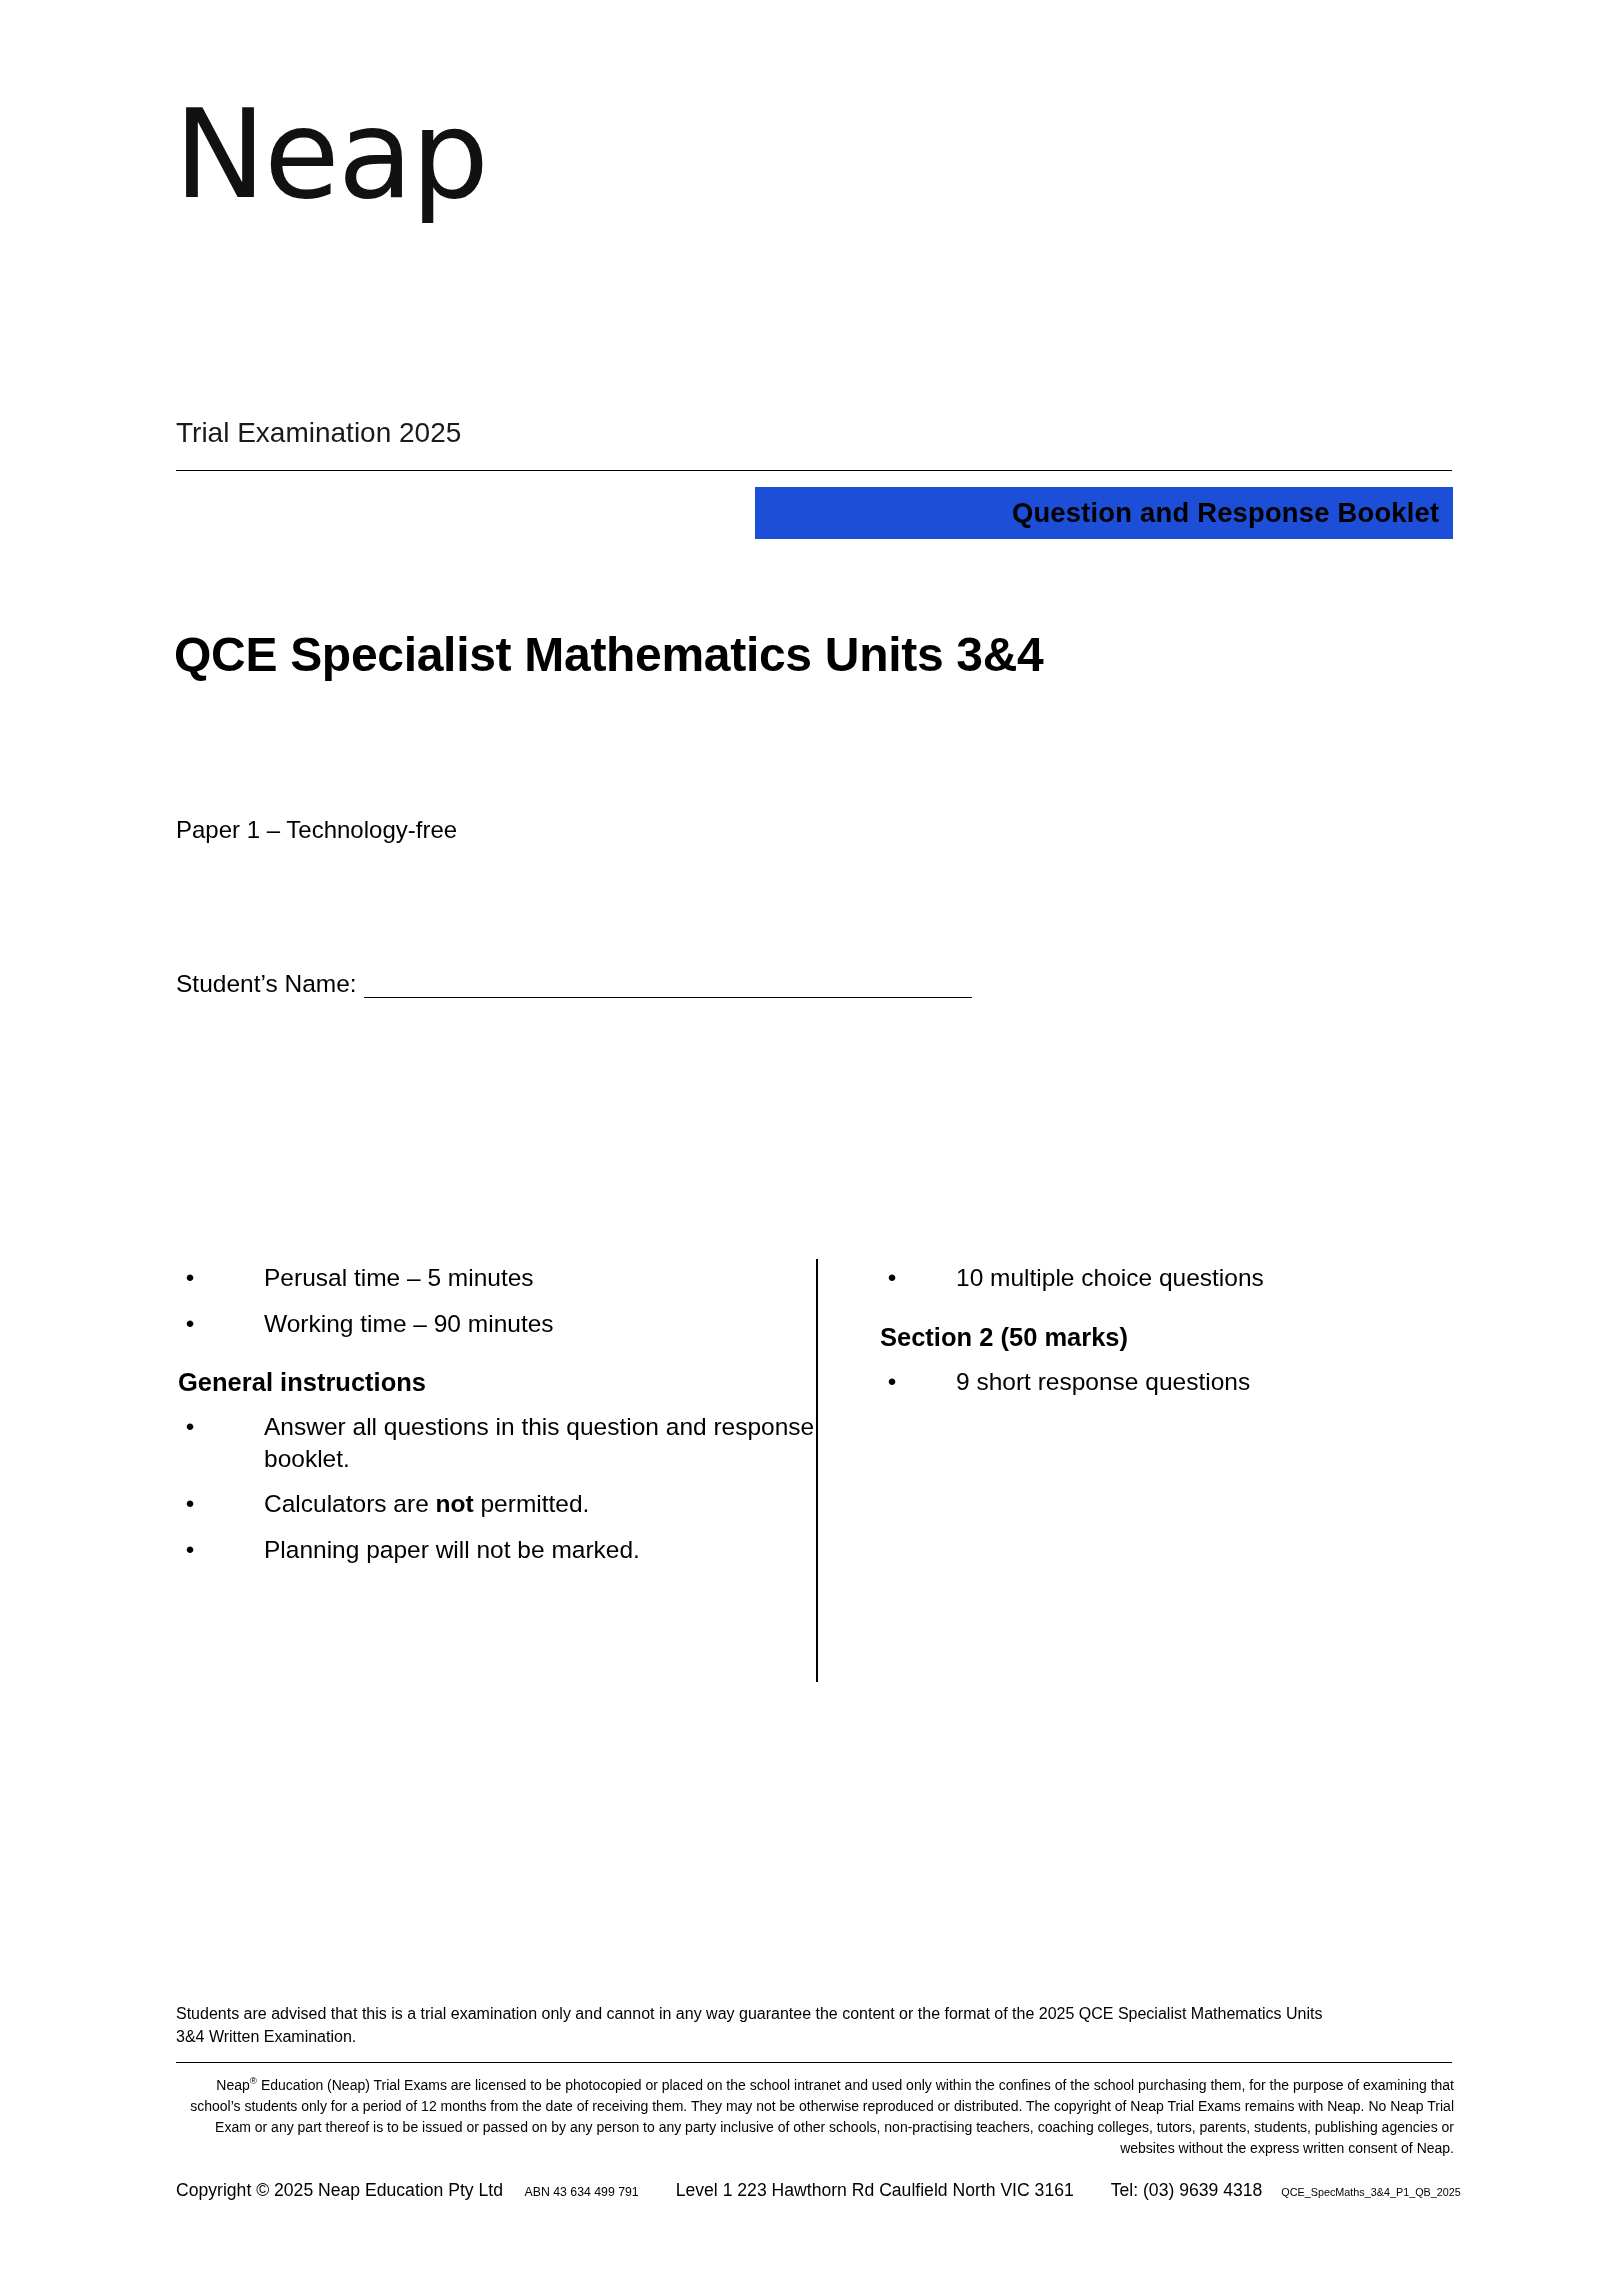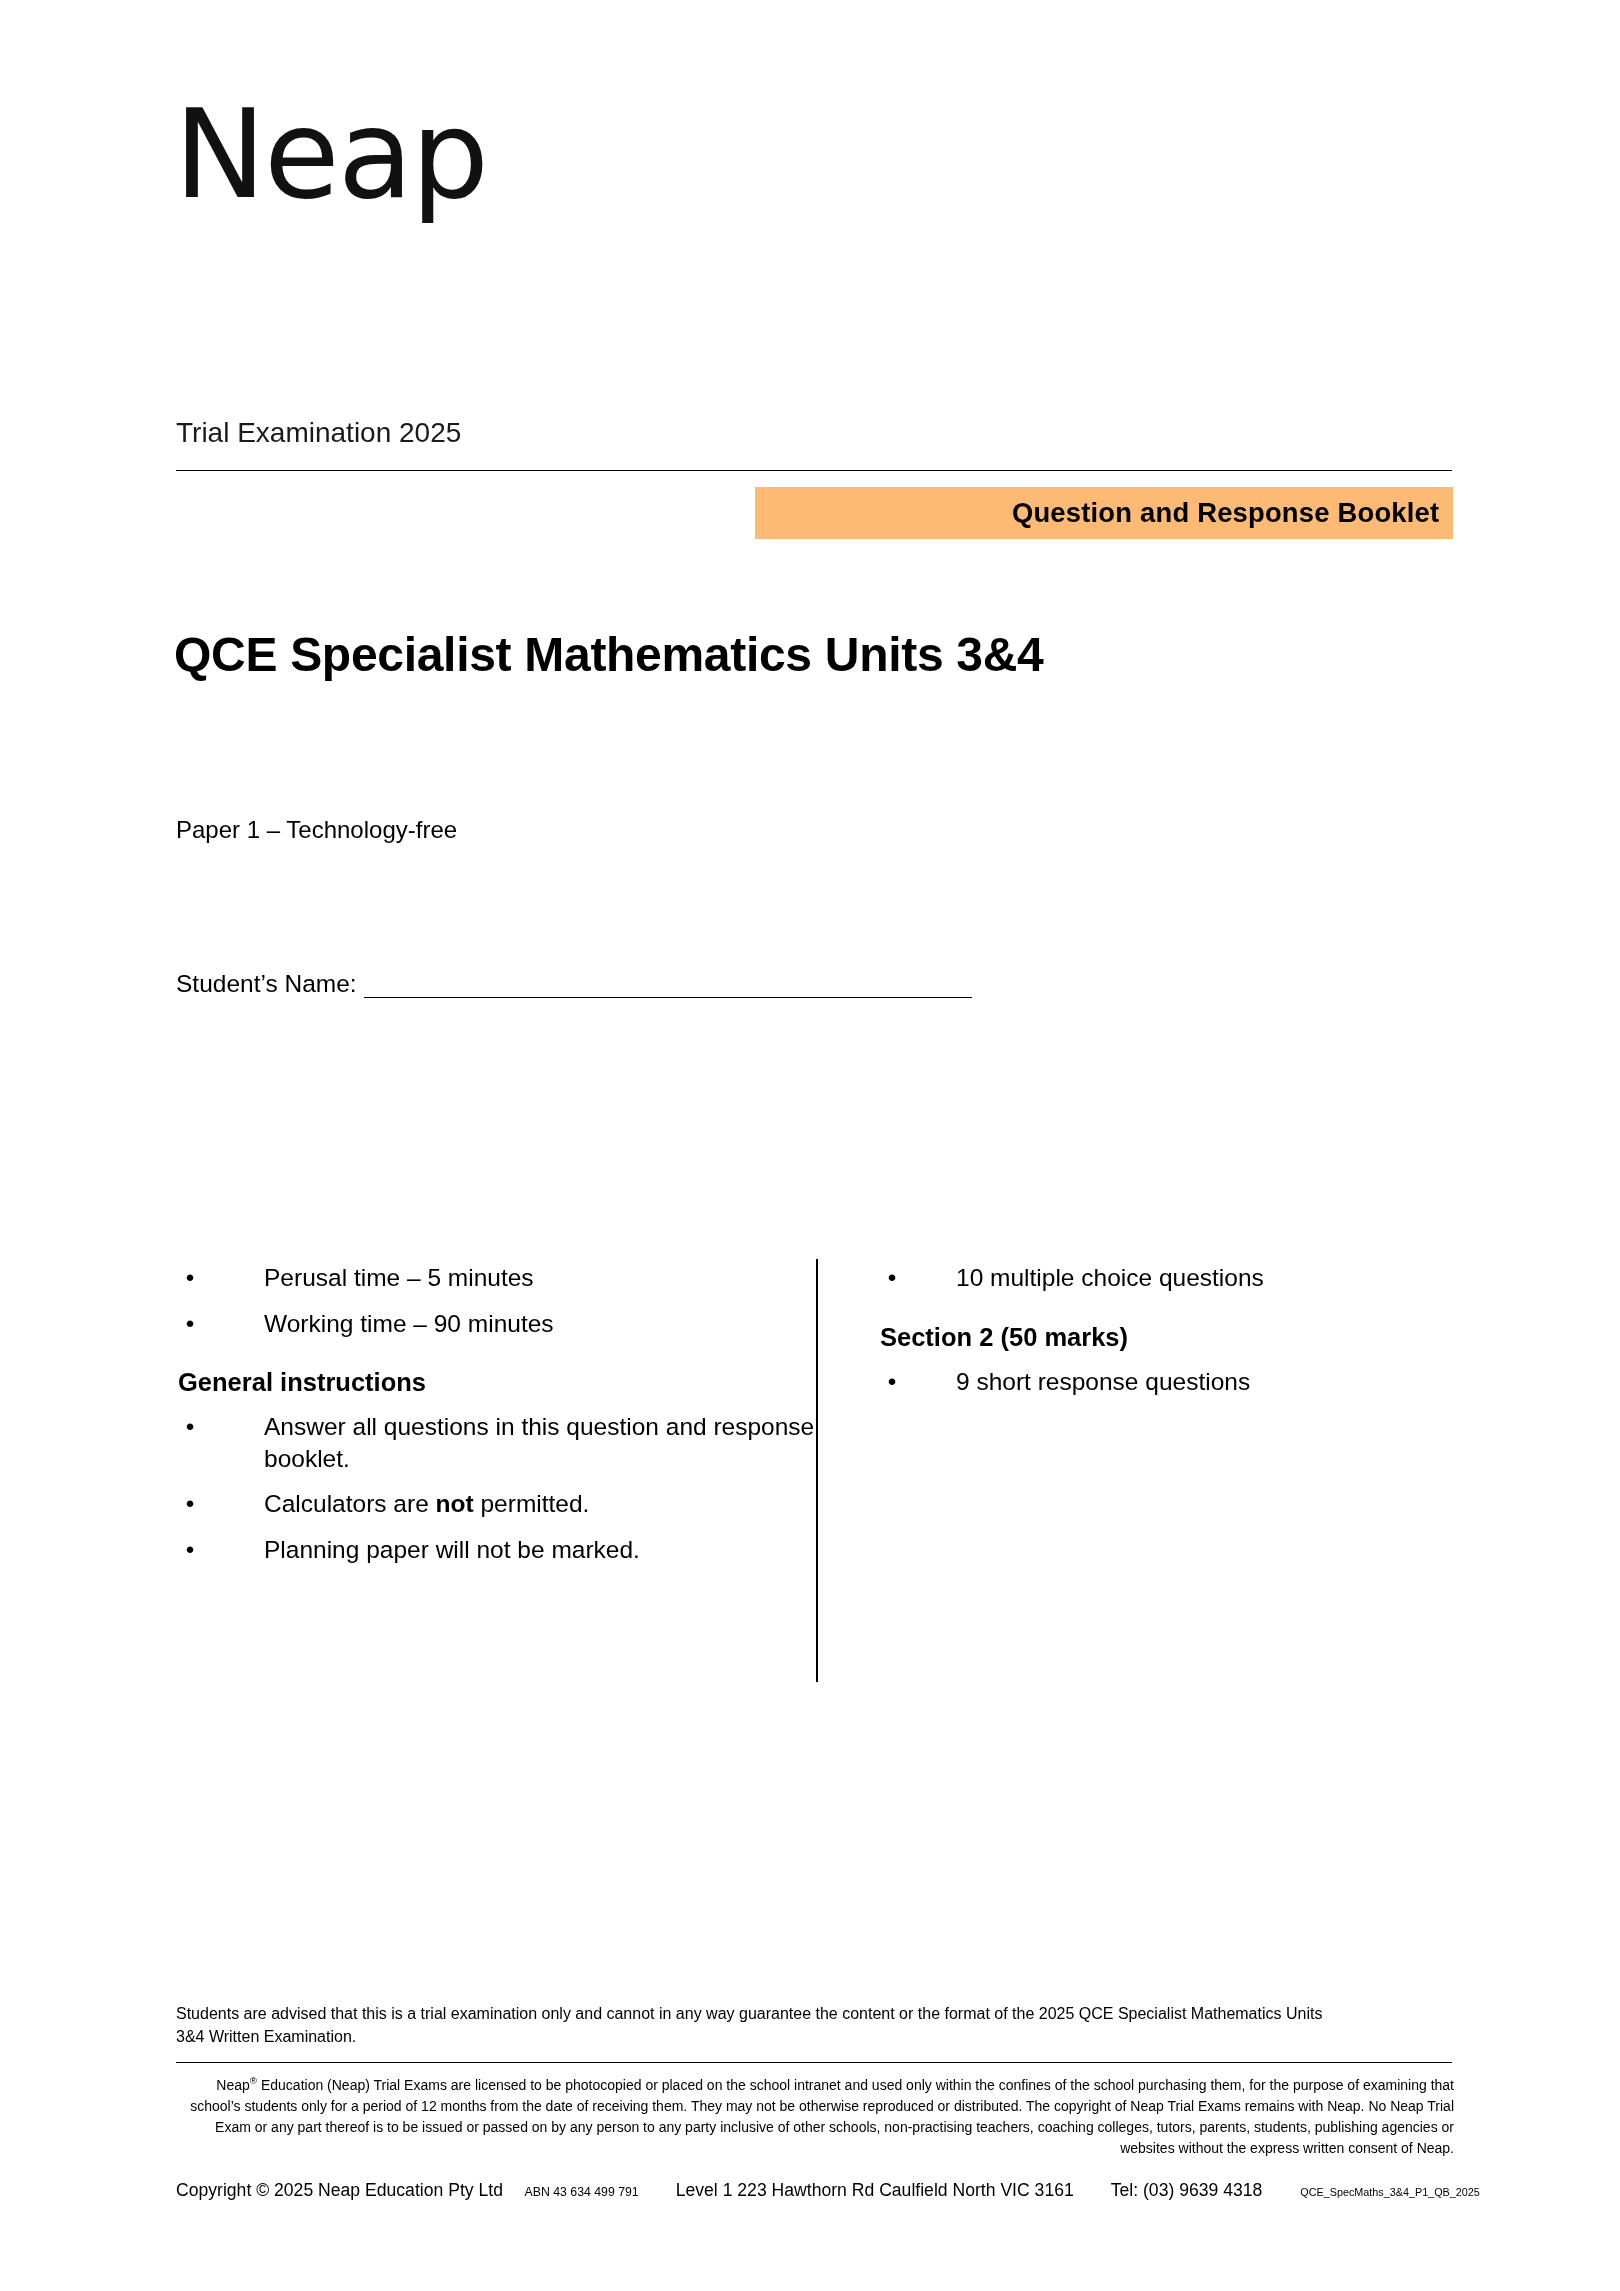--- a/index.html
+++ b/index.html
@@ -53,21 +53,21 @@
     background: #000000;
   }
 
   
   .banner {
     position: absolute;
     left: 755px;
     top: 487px;
     width: 698px;
     height: 52px;
-    background: #fdba74;
+    background: #1d4ed8;
     display: flex;
     align-items: center;
     justify-content: flex-end;
   }
   .banner-text {
     font-size: 27.4px;
     font-weight: bold;
     color: #000000;
     padding-right: 13.7px;
     letter-spacing: 0.2px;
@@ -203,21 +203,21 @@
   .footer-bottom .address {
     margin-left: 37px;
     white-space: nowrap;
   }
   .footer-bottom .tel {
     margin-left: 37px;
     white-space: nowrap;
   }
   .footer-bottom .code {
     font-size: 10.8px;
-    margin-left: 38px;
+    margin-left: 19px;
     white-space: nowrap;
   }
 </style>
 </head>
 <body>
 
 <div class="page">
 
   <div class="logo">Neap</div>
 

